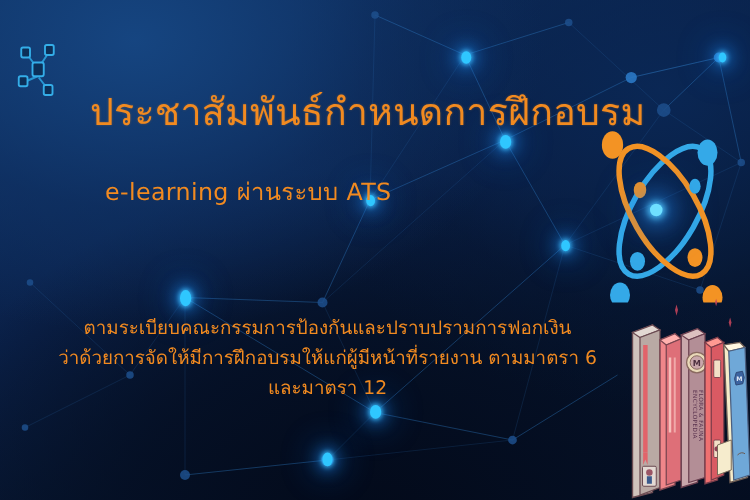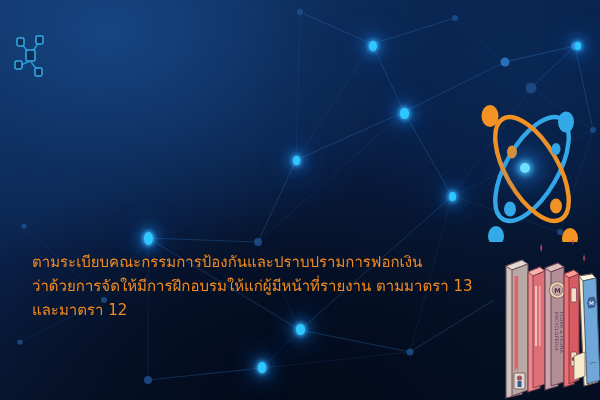--- a/index.html
+++ b/index.html
@@ -106,20 +106,21 @@
     white-space: nowrap;
   }
   #body-text {
     position: absolute;
     left: 32px;
     top: 250px;
     width: 460px;
     font-size: 15px;
     line-height: 24px;
     color: #f18a20;
+    text-align: center;
   }
   #body-text .bl { display: block; white-space: nowrap; }
 
   
   #books {
     position: absolute;
     left: 488px;
     top: 236px;
     width: 112px;
     height: 164px;
@@ -217,24 +218,26 @@
     <ellipse fill="#34a9e8" cx="100" cy="26" rx="8" ry="10.5"></ellipse>
     <ellipse fill="#f39324" cx="46" cy="56" rx="5" ry="6.5"></ellipse>
     <ellipse fill="#34a9e8" cx="90" cy="53" rx="4.5" ry="6"></ellipse>
     <ellipse fill="#34a9e8" cx="44" cy="113" rx="6" ry="7.5"></ellipse>
     <ellipse fill="#f39324" cx="90" cy="110" rx="6" ry="7.5"></ellipse>
     <ellipse fill="#34a9e8" cx="30" cy="140" rx="8" ry="10"></ellipse>
     <ellipse fill="#f39324" cx="104" cy="142" rx="8" ry="10"></ellipse>
   </svg>
   <div class="atom-core"></div>
 
+  <div id="title">ประชาสัมพันธ์กำหนดการฝึกอบรม</div>
+  <div id="subtitle">e-learning ผ่านระบบ ATS</div>
 
   <div id="body-text">
     <span class="bl">ตามระเบียบคณะกรรมการป้องกันและปราบปรามการฟอกเงิน</span>
-    <span class="bl">ว่าด้วยการจัดให้มีการฝึกอบรมให้แก่ผู้มีหน้าที่รายงาน ตามมาตรา 13</span>
+    <span class="bl">ว่าด้วยการจัดให้มีการฝึกอบรมให้แก่ผู้มีหน้าที่รายงาน ตามมาตรา 6</span>
     <span class="bl">และมาตรา 12</span>
   </div>
 
   <svg id="books" viewBox="0 0 112 164">
     <g>
       <path class="sparkle" d="M52,12 L53.2,16.5 L54.4,12 L53.2,7.5 Z"></path>
       <path class="sparkle" d="M95,22 L96.1,26 L97.2,22 L96.1,18 Z"></path>
       <path class="sparkle" d="M84,6 L84.9,9 L85.8,6 L84.9,3 Z"></path>
     </g>
 

